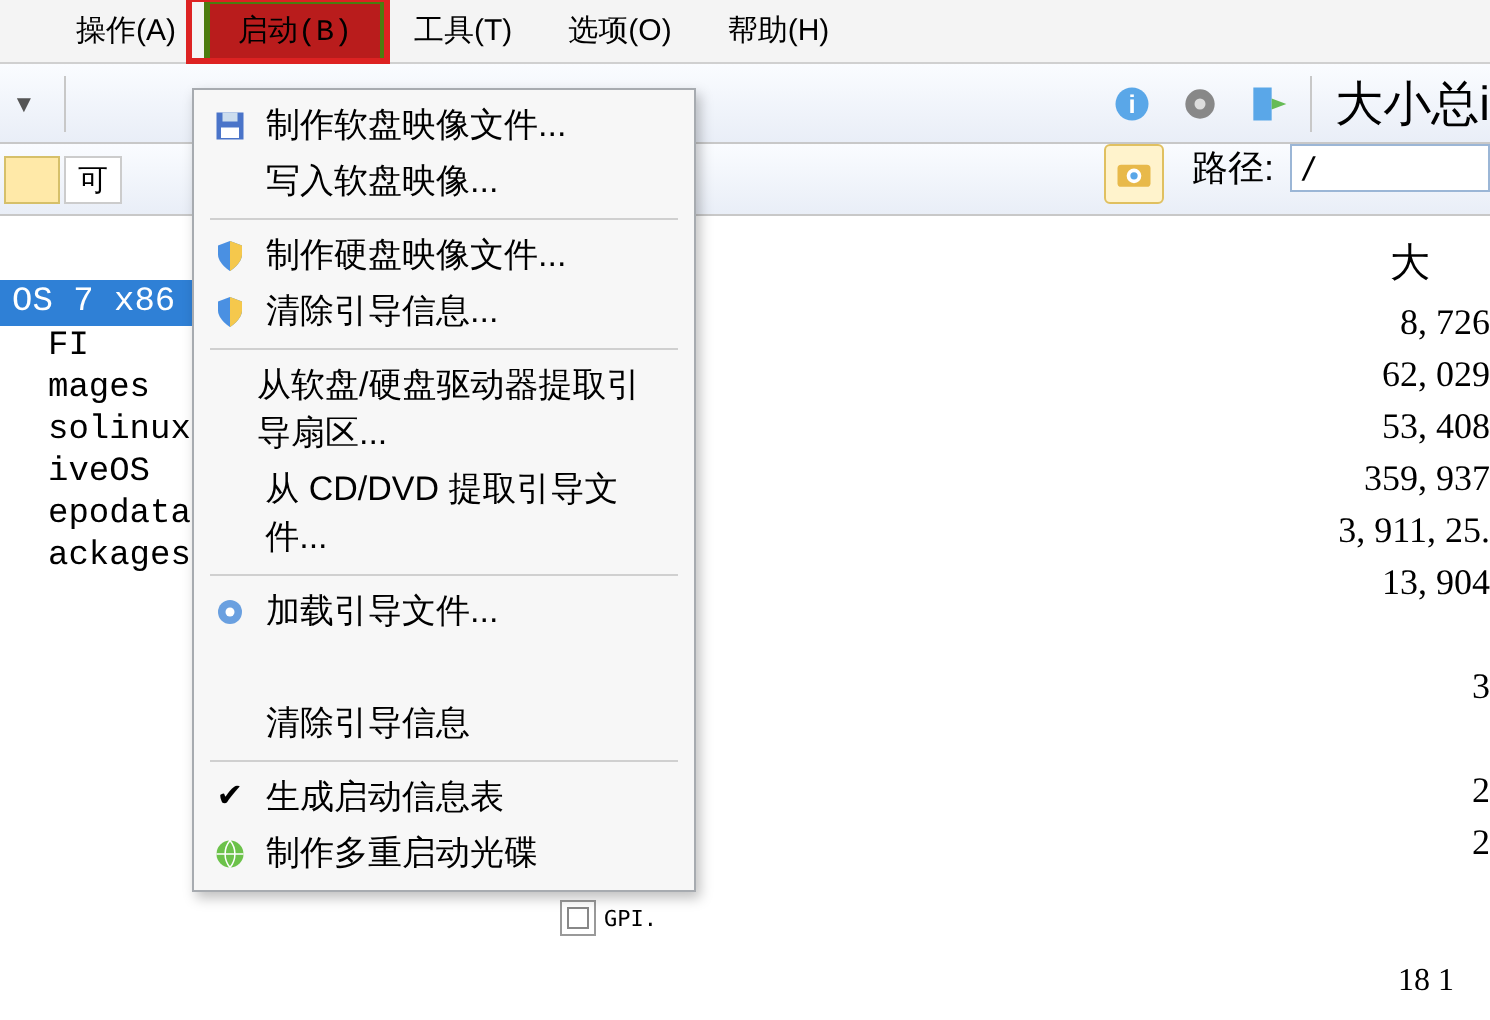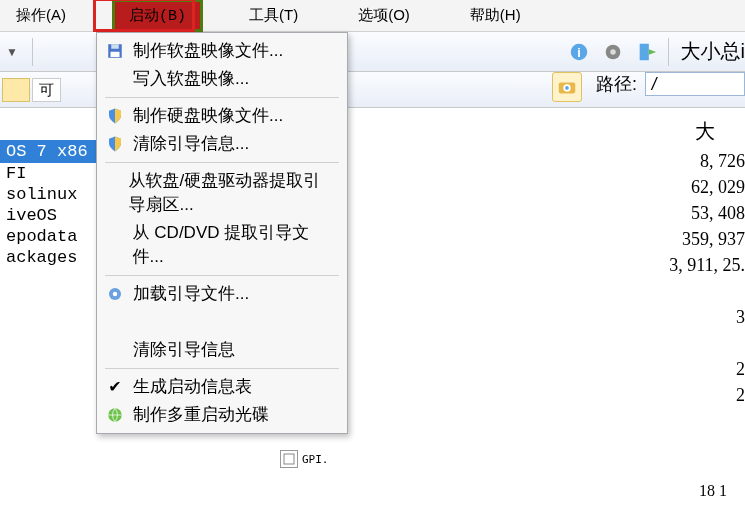--- a/index.html
+++ b/index.html
@@ -11,24 +11,23 @@
     width: 745px;
     height: 510px;
     overflow: hidden;
     position: relative;
     color: #000;
   }
   .menubar {
     display: flex;
     align-items: center;
     height: 32px;
-    padding-left: 2px;
+    padding-left: 24px;
     background: #f4f4f4;
     border-bottom: 1px solid #d0d0d0;
-    gap: 32px;
   }
   .menubar-item {
     padding: 4px 14px;
     cursor: default;
   }
   .menubar-item.active {
     background: #b91c1c;
     border: 3px solid #4d7c0f;
     font-family: Liberation Mono, monospace;
   }
@@ -49,21 +48,21 @@
   .toolbar .spacer { flex: 1; }
   .tb-btn {
     width: 30px; height: 30px;
     margin: 0 2px;
     display: flex; align-items: center; justify-content: center;
     border-radius: 3px;
   }
   .tb-btn svg { width: 22px; height: 22px; }
   .tb-sep { width:1px; height:28px; background:#c8c8c8; margin:0 4px; }
   .big-label {
-    font-size: 20px;
+    font-size: 24px;
     margin-left: 8px;
   }
   .pathbar {
     display: flex;
     align-items: flex-start;
     height: 36px;
     background: linear-gradient(#fafcff, #e9eef7);
     border-bottom: 1px solid #c8c8c8;
     position: relative;
   }
@@ -87,25 +86,25 @@
     color: #fff;
     font-family: Consolas, "Courier New", monospace;
     font-size: 17px;
     padding: 2px 6px;
     white-space: nowrap;
     margin-top: 32px;
   }
   .left-col .file-item {
     font-family: Consolas, "Courier New", monospace;
     font-size: 17px;
-    padding: 1px 6px;
+    padding: 1px 24px;
   }
   .dropdown {
     position: absolute;
-    top: 32px; left: 96px;
+    top: 44px; left: 96px;
     width: 252px;
     background: #f7f7f7;
     border: 1px solid #a7abb0;
     box-shadow: 2px 3px 6px rgba(0,0,0,0.25);
     padding: 4px 2px;
     z-index: 50;
   }
   .dd-item {
     display: flex;
     align-items: center;
@@ -237,20 +236,21 @@
 </div>
 
 <div class="left-pathbar">
   <div class="yellow"></div>
   <div class="lbl">可</div>
 </div>
 
 <div class="left-col">
   <div class="blue-tab">OS 7 x86</div>
   <div class="file-item">FI</div>
+  <div class="file-item">mages</div>
   <div class="file-item">solinux</div>
   <div class="file-item">iveOS</div>
   <div class="file-item">epodata</div>
   <div class="file-item">ackages</div>
 </div>
 
 <div class="dropdown">
   <div class="dd-item">
     <span class="dd-icon">
       <svg viewBox="0 0 24 24" width="18" height="18">
@@ -331,20 +331,21 @@
 </div>
 <div class="red-box-item" style="top:152px;left:96px;width:252px;height:34px"></div>
 
 <div class="right-header">大</div>
 <div class="right-col">
   <div>8, 726</div>
   <div>62, 029</div>
   <div>53, 408</div>
   <div>359, 937</div>
   <div>3, 911, 25.</div>
+  <div>13, 904</div>
   <div>&nbsp;</div>
   <div>3</div>
   <div>&nbsp;</div>
   <div>2</div>
   <div>2</div>
 </div>
 
 <div class="bottom-area">
   <span class="small-iconbox">
     <svg width="12" height="12" viewBox="0 0 12 12">

